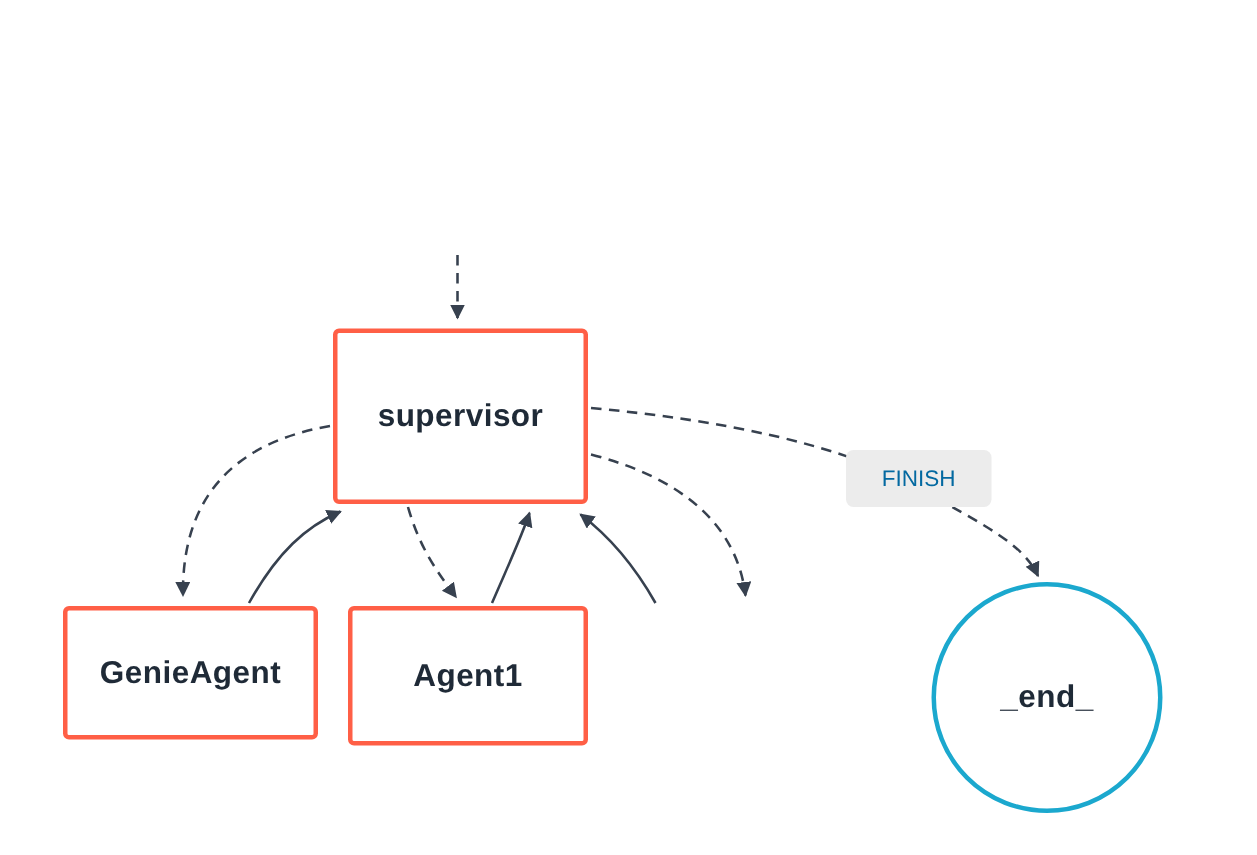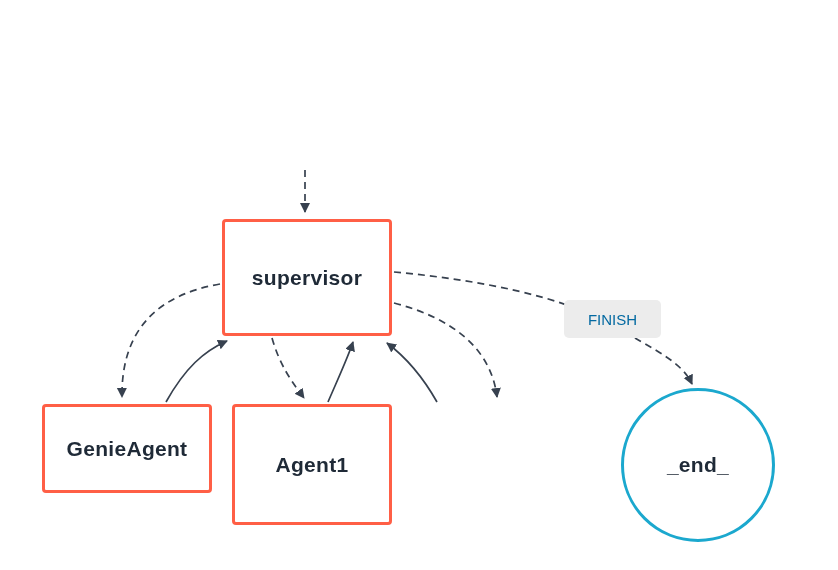--- a/index.html
+++ b/index.html
@@ -47,21 +47,21 @@
     border-radius: 50%;
   }
   .node.box {
     border: 3px solid #ff5f46;
     border-radius: 4px;
   }
   .node-start  { left: 228px; top: 13px;  width: 154px; height: 154px; }
   .node-end    { left: 621px; top: 388px; width: 154px; height: 154px; }
   .node-supervisor { left: 222px; top: 219px; width: 170px; height: 117px; }
   .node-genie  { left: 42px;  top: 404px; width: 170px; height: 89px; }
-  .node-agent1 { left: 232px; top: 404px; width: 160px; height: 121px; }
+  .node-agent1 { left: 232px; top: 404px; width: 160px; height: 93px; }
   .node-agent2 { left: 412px; top: 404px; width: 168px; height: 121px; }
   .edge-label {
     position: absolute;
     left: 548px;
     top: 300px;
     width: 97px;
     height: 38px;
     display: flex;
     align-items: center;
     justify-content: center;

